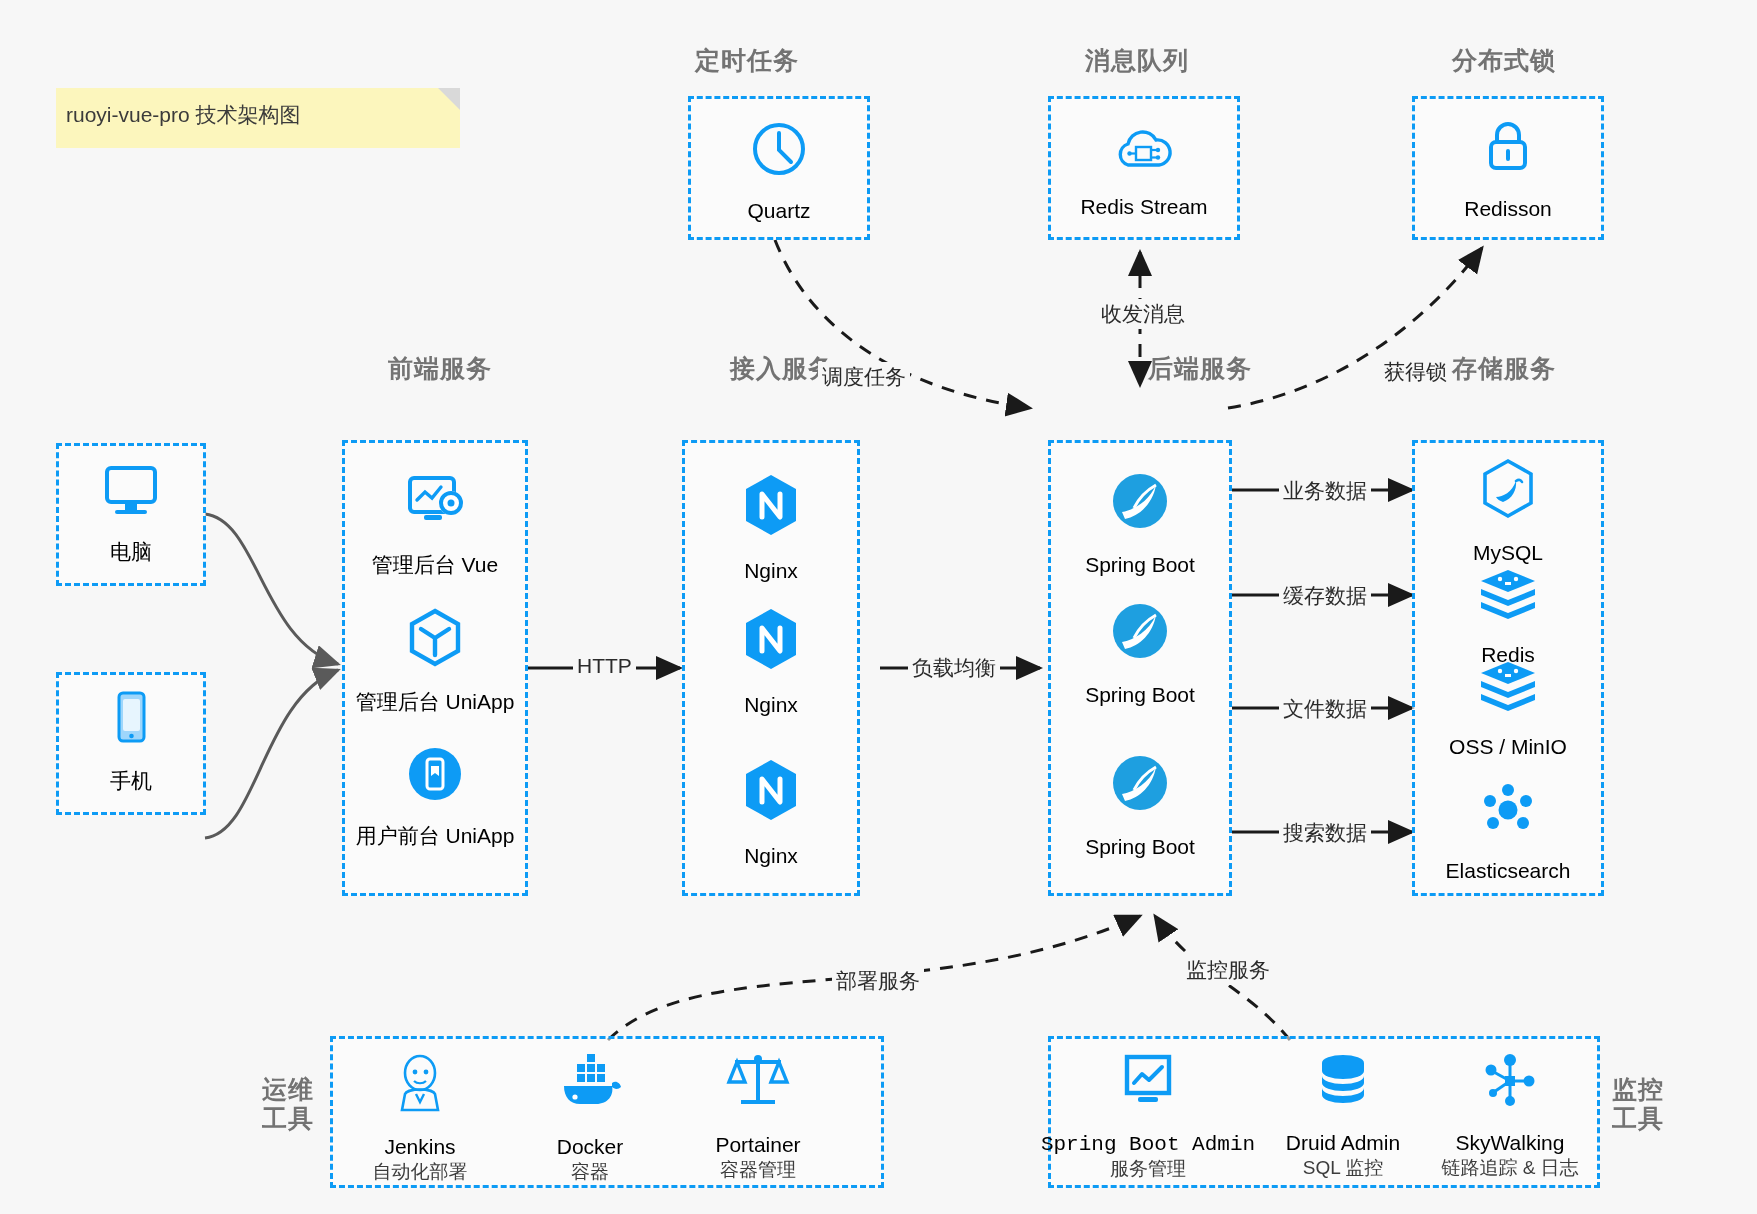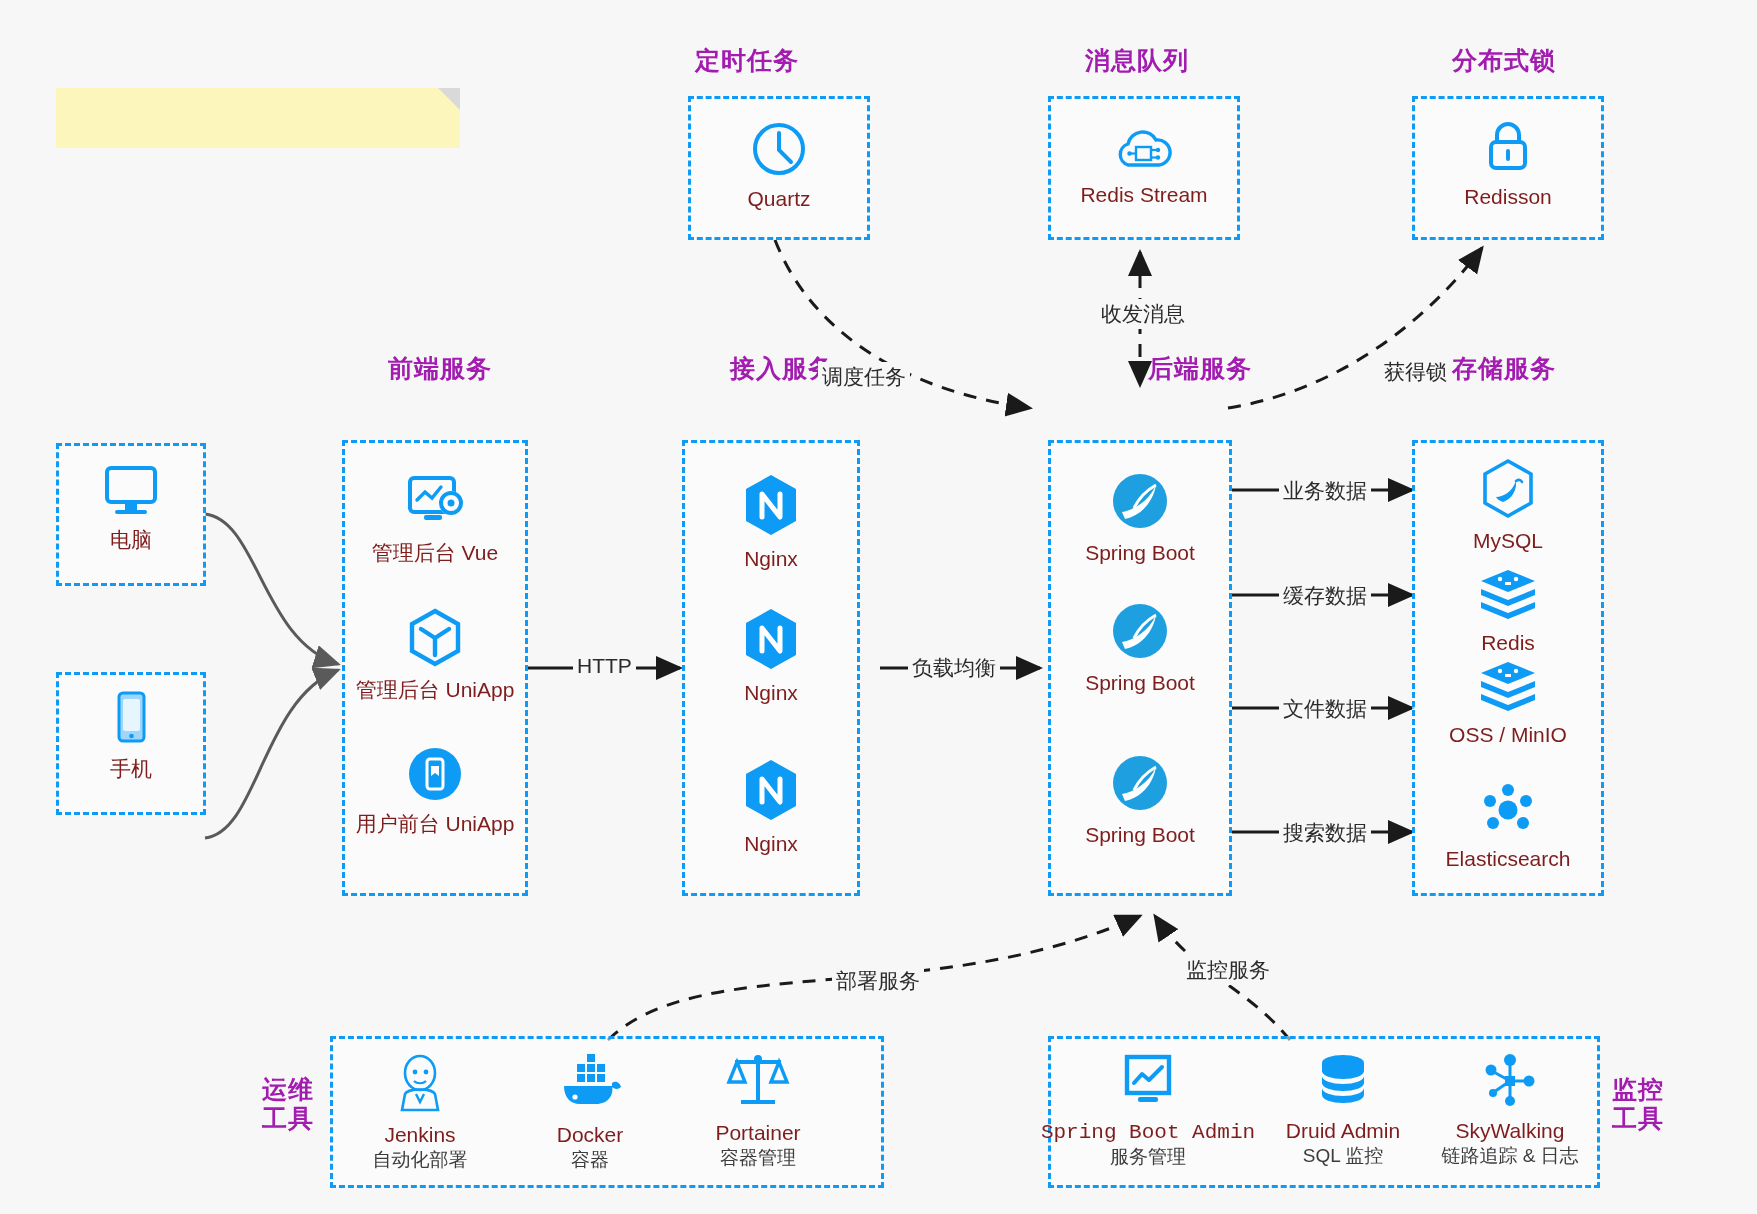--- a/index.html
+++ b/index.html
@@ -23,43 +23,43 @@
   
   .group {
     position: absolute;
     border: 3px dashed #0d9bf5;
     background: rgba(255,255,255,0.55);
     box-sizing: border-box;
     z-index: 3;
   }
   .group-title {
     position: absolute;
-    color: #a21caf;
+    color: #737373;
     font-weight: bold;
     font-size: 25px;
     letter-spacing: 1px;
     white-space: nowrap;
     z-index: 5;
   }
   .node {
     position: absolute;
     display: flex;
     flex-direction: column;
     align-items: center;
     justify-content: flex-start;
     z-index: 4;
   }
   .node .ico {
     display: block;
     line-height: 0;
   }
   .node .cap {
-    margin-top: 8px;
+    margin-top: 20px;
     font-size: 21px;
-    color: #7f1d1d;
+    color: #000000;
     white-space: nowrap;
     text-align: center;
     line-height: 1.25;
   }
   .node .cap2 {
     font-size: 19px;
     color: #3c3c3c;
     white-space: nowrap;
     text-align: center;
     line-height: 1.3;
@@ -137,20 +137,21 @@
   <line x1="1232" y1="708" x2="1412" y2="708" stroke="#1a1a1a" stroke-width="3" marker-end="url(#ahBlack)"></line>
   <line x1="1232" y1="832" x2="1412" y2="832" stroke="#1a1a1a" stroke-width="3" marker-end="url(#ahBlack)"></line>
 
   <path d="M608,1040 C700,950 930,1010 1140,916" fill="none" stroke="#1a1a1a" stroke-width="3" stroke-dasharray="13 10" marker-end="url(#ahBlack)"></path>
 
   <path d="M1290,1040 C1245,985 1195,975 1155,916" fill="none" stroke="#1a1a1a" stroke-width="3" stroke-dasharray="13 10" marker-end="url(#ahBlack)"></path>
 </svg>
 
 <div id="note">
   <div class="fold"></div>
+  <div class="ln">ruoyi-vue-pro 技术架构图</div>
 </div>
 
 <div class="group" style="left:56px; top:443px; width:150px; height:143px;"></div>
 <div class="node" style="left:56px; top:463px; width:150px;">
   <span class="ico">
     <svg width="60" height="56" viewBox="0 0 60 56">
       <rect x="6" y="5" width="48" height="34" rx="4" fill="none" stroke="#0d9bf5" stroke-width="4"></rect>
       <rect x="24" y="41" width="12" height="7" fill="#0d9bf5"></rect>
       <rect x="14" y="47" width="32" height="4" rx="2" fill="#0d9bf5"></rect>
     </svg>

